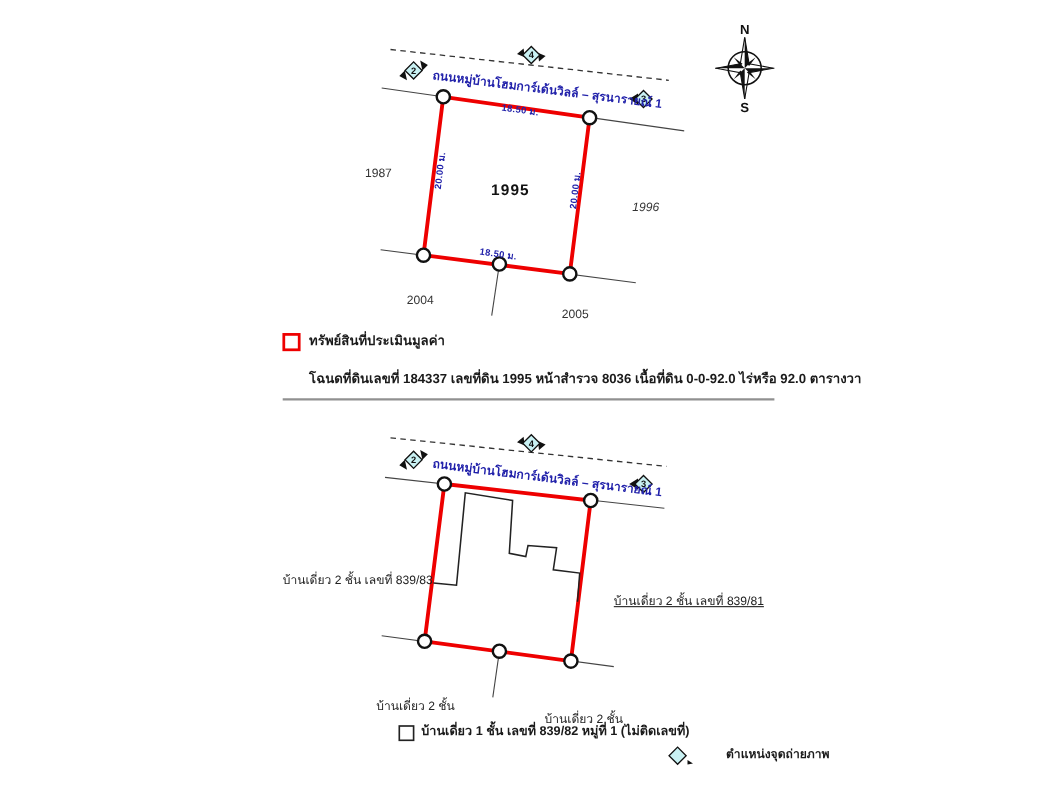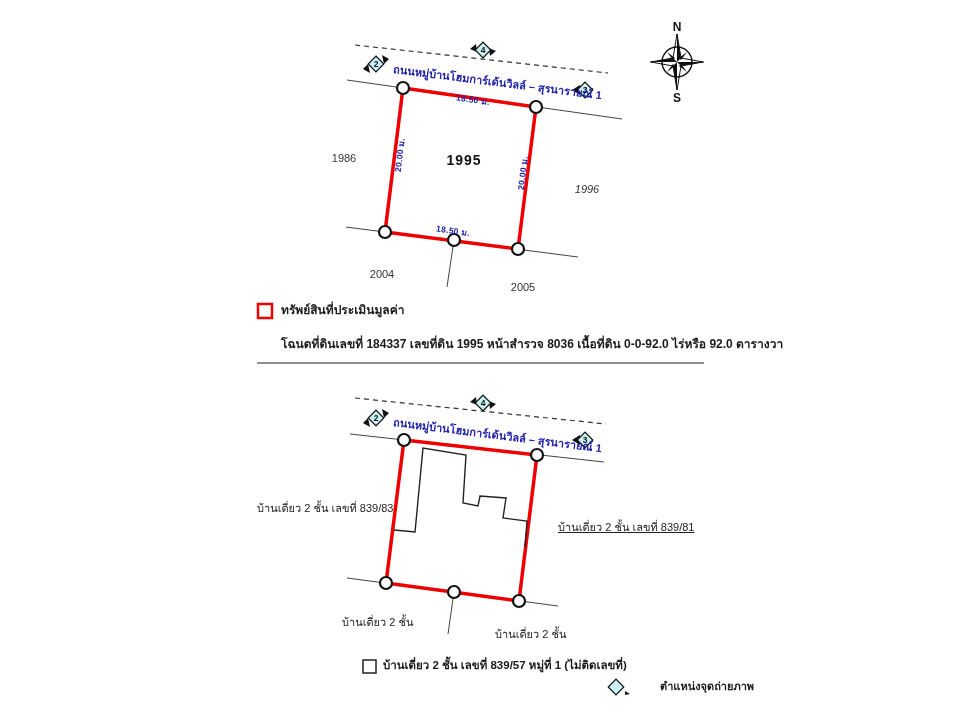--- a/index.html
+++ b/index.html
@@ -10,21 +10,21 @@
   svg.layer{position:absolute;left:0;top:0;}
   .lbl{position:absolute;color:#1a1a1a;font-size:11px;white-space:nowrap;line-height:1;}
   .ctr{transform:translate(-50%,-50%);}
   .blue{color:#2121aa;font-weight:bold;}
   .dim{font-size:8.5px;letter-spacing:.3px;}
   .road{font-size:11px;transform-origin:left top;transform:rotate(7.2deg);}
   .parcel{color:#333;}
   .subject{font-weight:bold;font-size:14px;color:#111;letter-spacing:1px;}
   .legend-title{font-weight:bold;font-size:12px;}
   .legend-detail{font-weight:bold;font-size:12px;}
-  .house{font-size:11px;color:#222;}
+  .house{font-size:11px;color:#222;margin-top:20px;}
   .legend2{font-weight:bold;font-size:11.5px;}
   .compass-letter{font-weight:bold;font-size:12px;color:#111;}
   .rot-left{transform:translate(-50%,-50%) rotate(-83deg);}
   .rot-top{transform:translate(-50%,-50%) rotate(8deg);}
 </style>
 </head>
 <body>
 
 <svg class="layer" width="960" height="720" viewBox="0 0 960 720">
 
@@ -127,29 +127,29 @@
 
 <div class="lbl ctr compass-letter" style="left:677px;top:27px;">N</div>
 <div class="lbl ctr compass-letter" style="left:677px;top:98px;">S</div>
 
 <div class="lbl blue road" style="left:394px;top:64px;">ถนนหมู่บ้านโฮมการ์เด้นวิลล์ – สุรนารายณ์ 1</div>
 <div class="lbl blue dim rot-top" style="left:473px;top:100px;">18.50 ม.</div>
 <div class="lbl blue dim rot-top" style="left:453px;top:231px;">18.50 ม.</div>
 <div class="lbl blue dim rot-left" style="left:400px;top:155px;">20.00 ม.</div>
 <div class="lbl blue dim rot-left" style="left:523px;top:173px;">20.00 ม.</div>
 
-<div class="lbl ctr parcel" style="left:344px;top:158px;">1986</div>
-<div class="lbl ctr subject" style="left:464px;top:160px;">1995</div>
+<div class="lbl ctr parcel" style="left:344px;top:158px;">1987</div>
+<div class="lbl ctr subject" style="left:464px;top:172px;">1995</div>
 <div class="lbl ctr parcel" style="left:587px;top:189px;font-style:italic;">1996</div>
 <div class="lbl ctr parcel" style="left:382px;top:274px;text-align:center;">2004</div>
 <div class="lbl ctr parcel" style="left:523px;top:287px;">2005</div>
 
 <div class="lbl legend-title" style="left:281px;top:304px;">ทรัพย์สินที่ประเมินมูลค่า</div>
 <div class="lbl legend-detail" style="left:281px;top:338px;">โฉนดที่ดินเลขที่ 184337 เลขที่ดิน 1995 หน้าสำรวจ 8036 เนื้อที่ดิน 0-0-92.0 ไร่หรือ 92.0 ตารางวา</div>
 
 <div class="lbl blue road" style="left:394px;top:417px;">ถนนหมู่บ้านโฮมการ์เด้นวิลล์ – สุรนารายณ์ 1</div>
 <div class="lbl house" style="left:257px;top:503px;">บ้านเดี่ยว 2 ชั้น เลขที่ 839/83</div>
 <div class="lbl house" style="left:558px;top:522px;text-decoration:underline;">บ้านเดี่ยว 2 ชั้น เลขที่ 839/81</div>
 <div class="lbl house" style="left:342px;top:617px;">บ้านเดี่ยว 2 ชั้น</div>
 <div class="lbl house" style="left:495px;top:629px;">บ้านเดี่ยว 2 ชั้น</div>
 
-<div class="lbl legend2" style="left:383px;top:660px;">บ้านเดี่ยว 2 ชั้น เลขที่ 839/57 หมู่ที่ 1 (ไม่ติดเลขที่)</div>
+<div class="lbl legend2" style="left:383px;top:660px;">บ้านเดี่ยว 1 ชั้น เลขที่ 839/82 หมู่ที่ 1 (ไม่ติดเลขที่)</div>
 <div class="lbl legend2" style="left:660px;top:681px;font-size:11px;">ตำแหน่งจุดถ่ายภาพ</div>
 
 </body></html>

